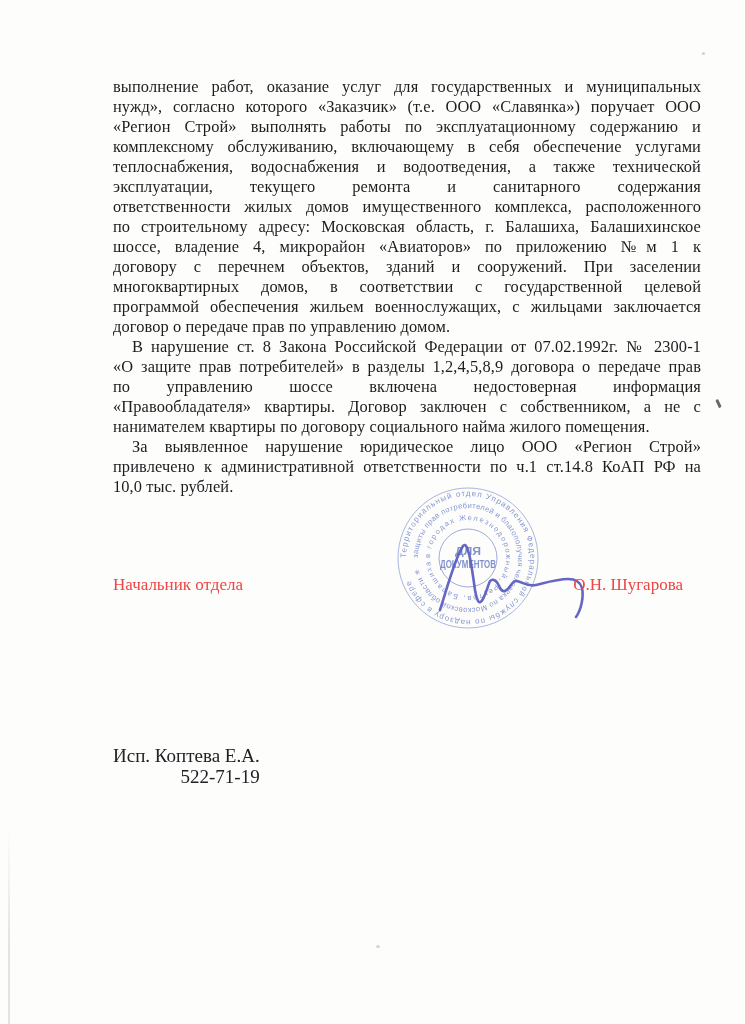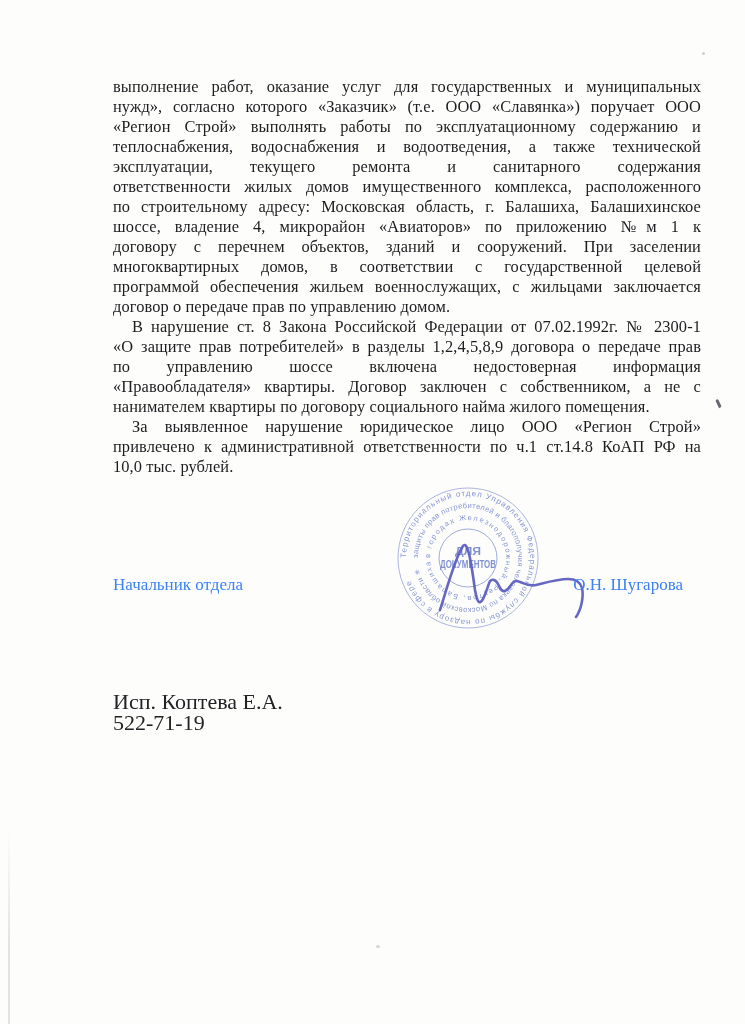--- a/index.html
+++ b/index.html
@@ -30,29 +30,30 @@
   }
   .line.para-end { text-align-last: left; }
   .line.indent  { text-indent: 19px; }
 
   
   .sig-row {
     position: absolute;
     left: 113px; top: 575px; width: 570px;
     display: flex; justify-content: space-between;
     font-size: 17px; line-height: 20px;
-    color: #3b82f6;
+    color: #ef4444;
   }
 
   
   .footer {
     position: absolute;
-    left: 113px; top: 692px;
-    font-size: 22px; line-height: 20.5px;
+    left: 113px; top: 746px;
+    font-size: 19px; line-height: 20.5px;
     color: #222226;
+    text-align: right;
   }
 
   
   .stamp {
     position: absolute;
     left: 383px; top: 478px;
     width: 210px; height: 170px;
     filter: blur(0.3px);
   }
   .stamp text { font-family: "Liberation Sans", "DejaVu Sans", sans-serif; }
@@ -82,20 +83,21 @@
 </head>
 <body>
 
 <div class="page">
 
   <div class="text-block">
     <div>
       <div class="line">выполнение работ, оказание услуг для государственных и муниципальных</div>
       <div class="line">нужд», согласно которого «Заказчик» (т.е. ООО «Славянка») поручает ООО</div>
       <div class="line">«Регион Строй» выполнять работы по эксплуатационному содержанию и</div>
+      <div class="line">комплексному обслуживанию, включающему в себя обеспечение услугами</div>
       <div class="line">теплоснабжения, водоснабжения и водоотведения, а также технической</div>
       <div class="line">эксплуатации, текущего ремонта и санитарного содержания</div>
       <div class="line">ответственности жилых домов имущественного комплекса, расположенного</div>
       <div class="line">по строительному адресу: Московская область, г. Балашиха, Балашихинское</div>
       <div class="line">шоссе, владение 4, микрорайон «Авиаторов» по приложению №м 1 к</div>
       <div class="line">договору с перечнем объектов, зданий и сооружений. При заселении</div>
       <div class="line">многоквартирных домов, в соответствии с государственной целевой</div>
       <div class="line">программой обеспечения жильем военнослужащих, с жильцами заключается</div>
       <div class="line para-end">договор о передаче прав по управлению домом.</div>
     </div>

